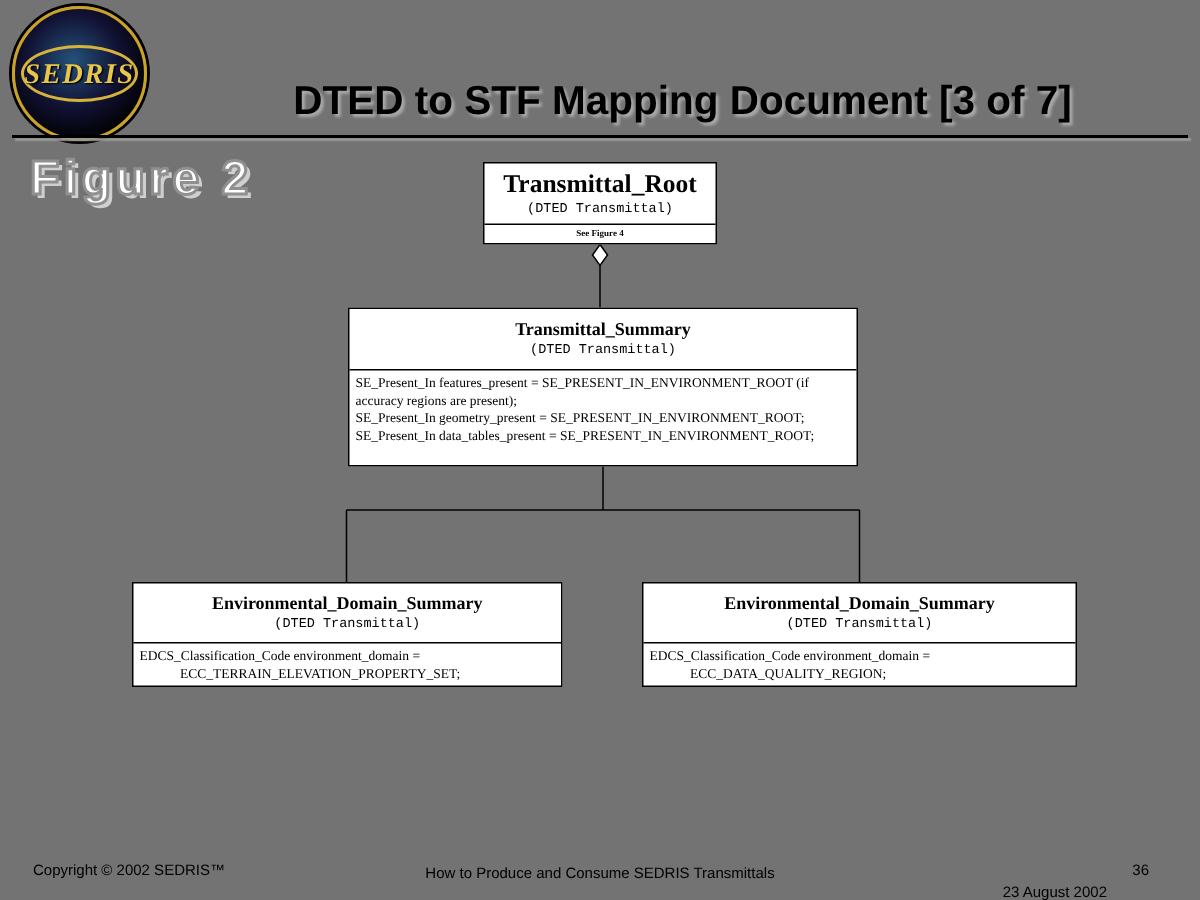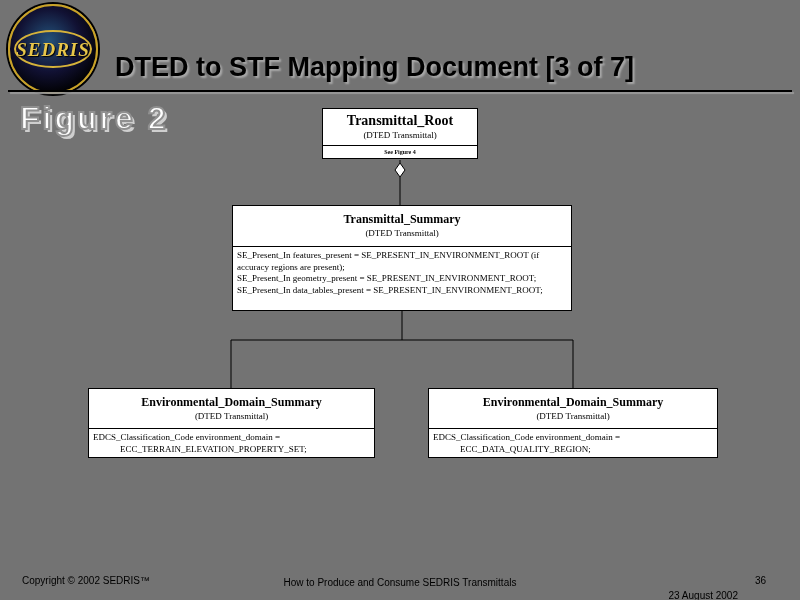--- a/index.html
+++ b/index.html
@@ -30,20 +30,21 @@
     position: absolute; left: 0; right: 0; top: 33px;
     text-align: center;
     font-family: "Liberation Serif", serif;
     font-style: italic; font-weight: bold;
     font-size: 19px; color: #e7c64a;
     text-shadow: 1px 1px 1px #000;
     letter-spacing: 1px;
   }
   .slide-title {
     position: absolute; left: 115px; right: 5px; top: 52px;
+    text-align: center;
     font-size: 27px; font-weight: bold; color: #000;
     text-shadow: 2px 2px 2px #aaa;
     white-space: nowrap;
   }
   .title-rule {
     position: absolute; left: 8px; top: 90px; width: 784px; height: 2px;
     background: #000;
     box-shadow: 2px 2px 1px #999;
   }
   .figure-label {
@@ -57,37 +58,37 @@
   
   .uml-box {
     position: absolute;
     border: 1px solid #000;
     background: #fff;
     font-family: "Liberation Serif", serif;
     color: #000;
   }
   .uml-head { text-align: center; padding: 4px 2px 5px 2px; }
   .uml-name { font-weight: bold; font-size: 12px; }
-  .uml-stereo { font-size: 9px; margin-top: 1px; }
+  .uml-stereo { font-size: 9px; margin-top: 1px; font-family: Liberation Mono, monospace; }
   .uml-note {
     border-top: 1px solid #000;
     text-align: center;
     font-size: 6px; font-weight: bold;
     padding: 3px 0 3px 0;
   }
   .uml-attrs {
     border-top: 1px solid #000;
     font-size: 9px;
     padding: 3px 4px;
     line-height: 1.3;
   }
   .uml-attrs .attr { white-space: pre-wrap; }
 
   #box-root { left: 322px; top: 108px; width: 156px; }
-  #box-root .uml-name { font-size: 14px; }
+  #box-root .uml-name { font-size: 17px; }
 
   #box-summary { left: 232px; top: 205px; width: 340px; height: 106px; }
   #box-summary .uml-head { padding-top: 6px; padding-bottom: 8px; }
   #box-summary .uml-attrs { height: 47px; }
 
   #box-domain-left  { left: 88px;  top: 388px; width: 287px; height: 70px; }
   #box-domain-right { left: 428px; top: 388px; width: 290px; height: 70px; }
   #box-domain-left .uml-head, #box-domain-right .uml-head { padding-top: 6px; padding-bottom: 7px; }
   #box-domain-left .uml-attrs, #box-domain-right .uml-attrs { height: 33px; }
 

